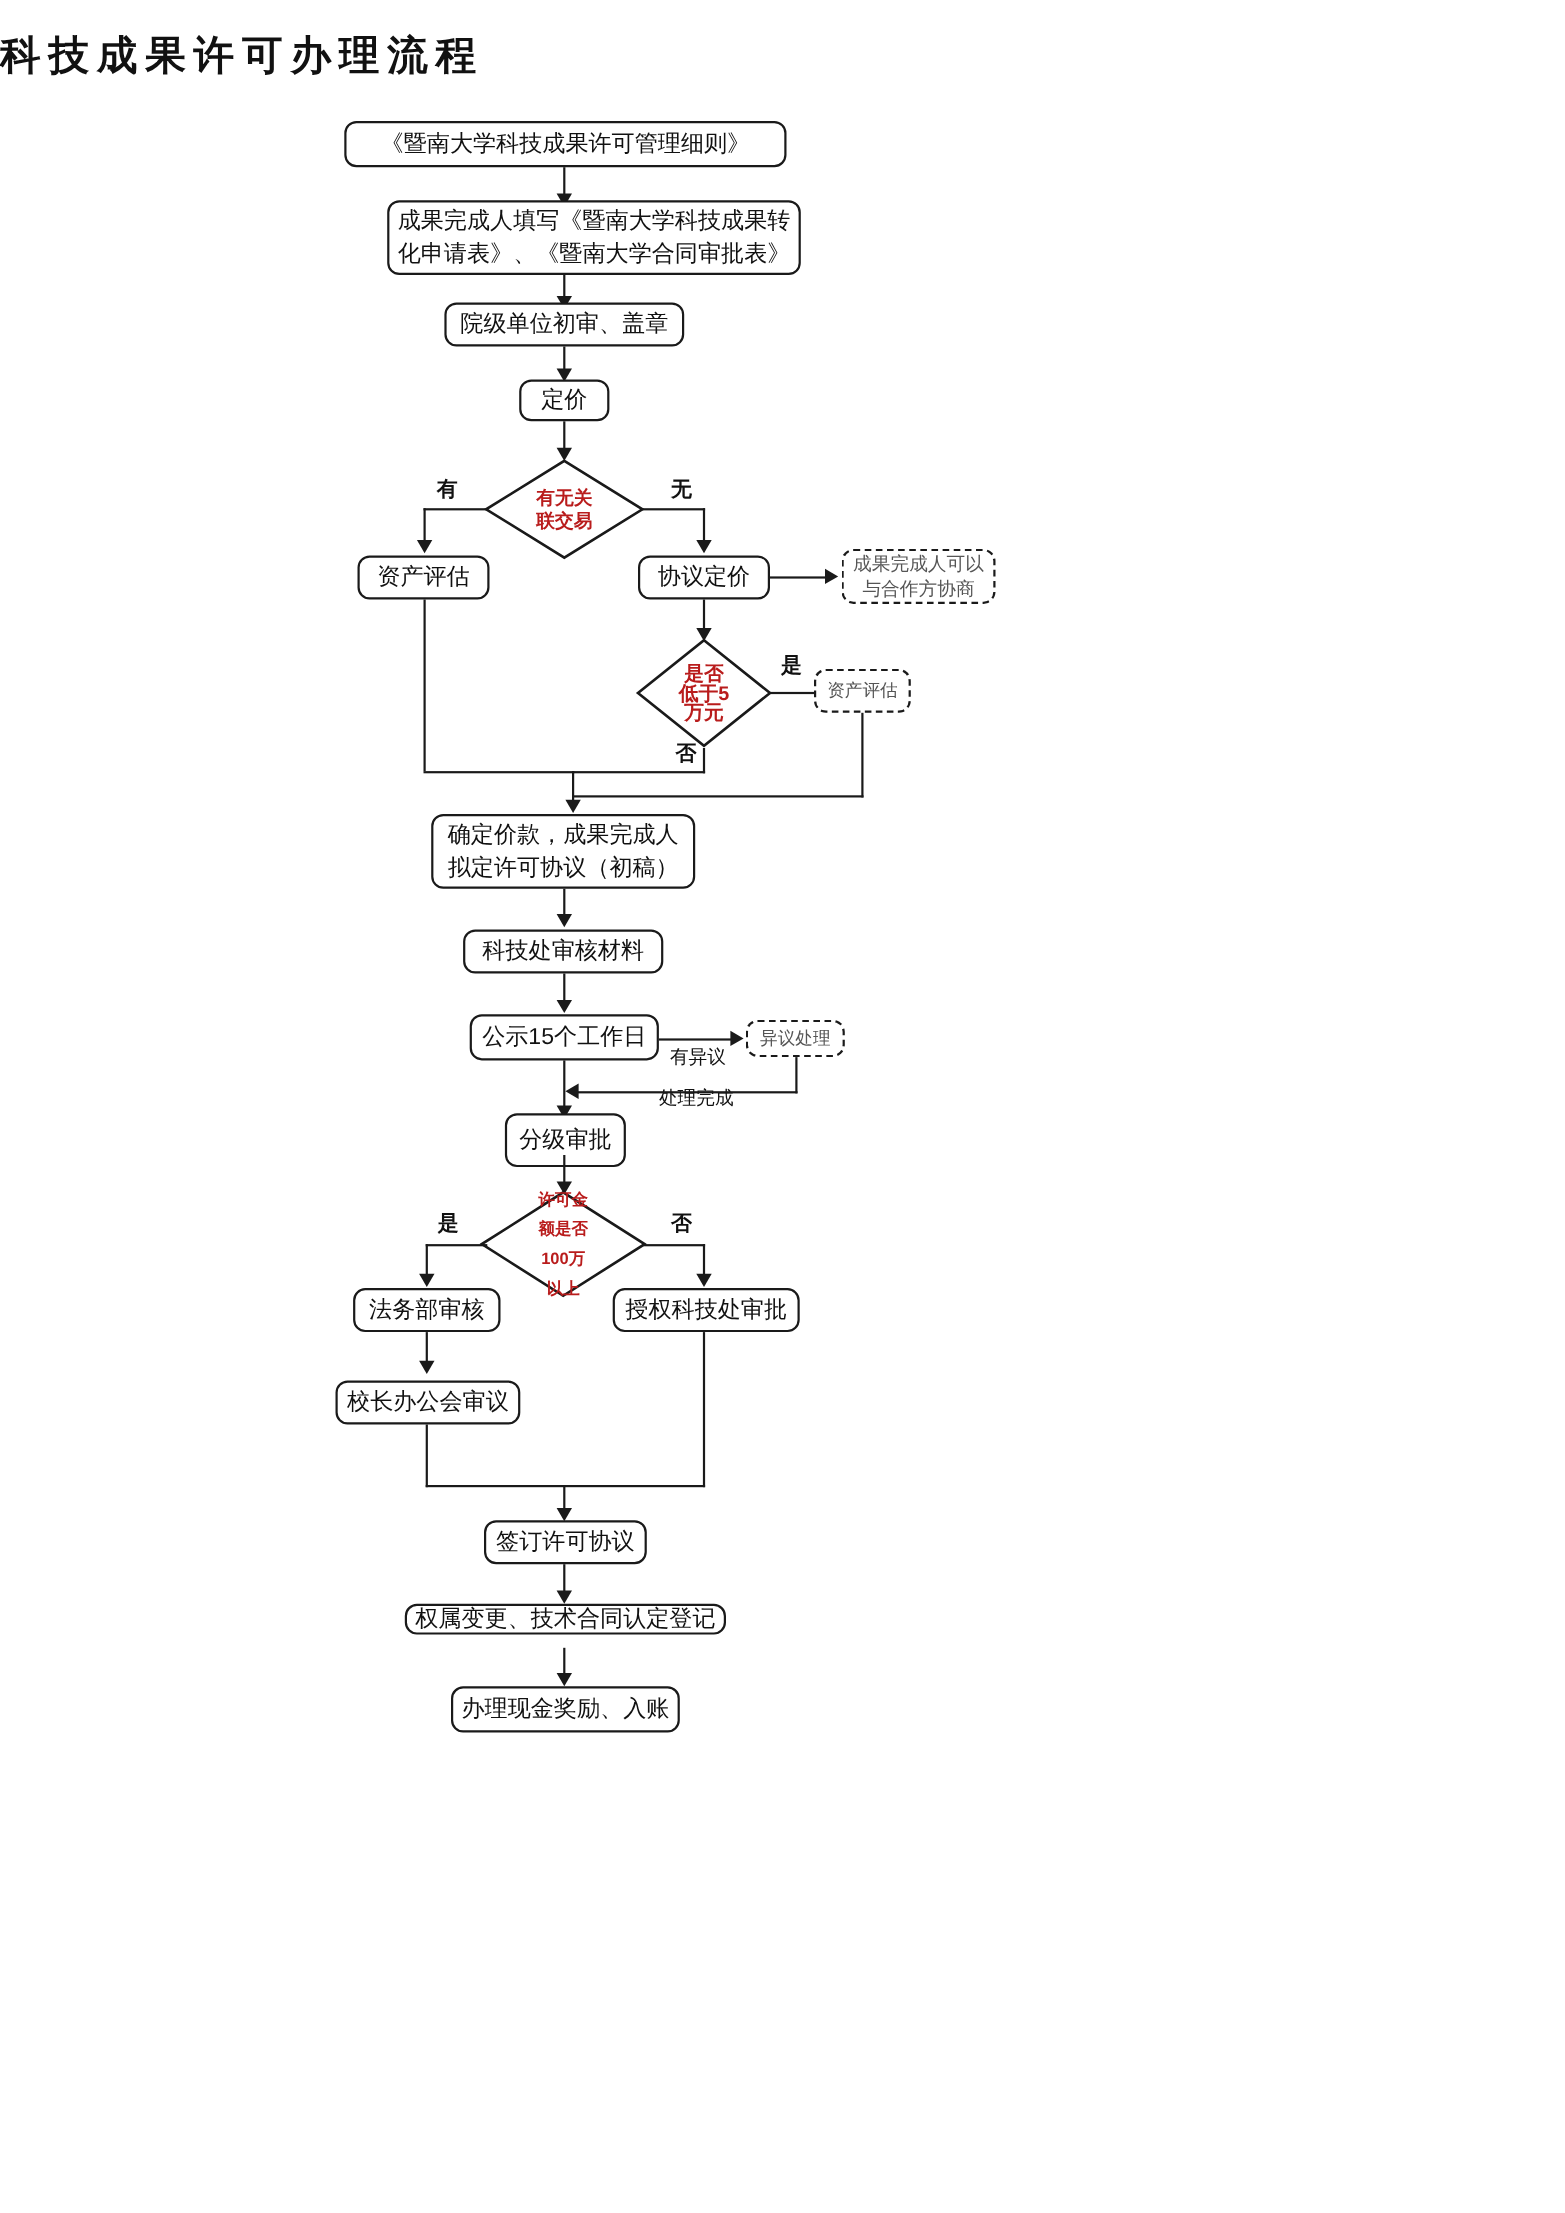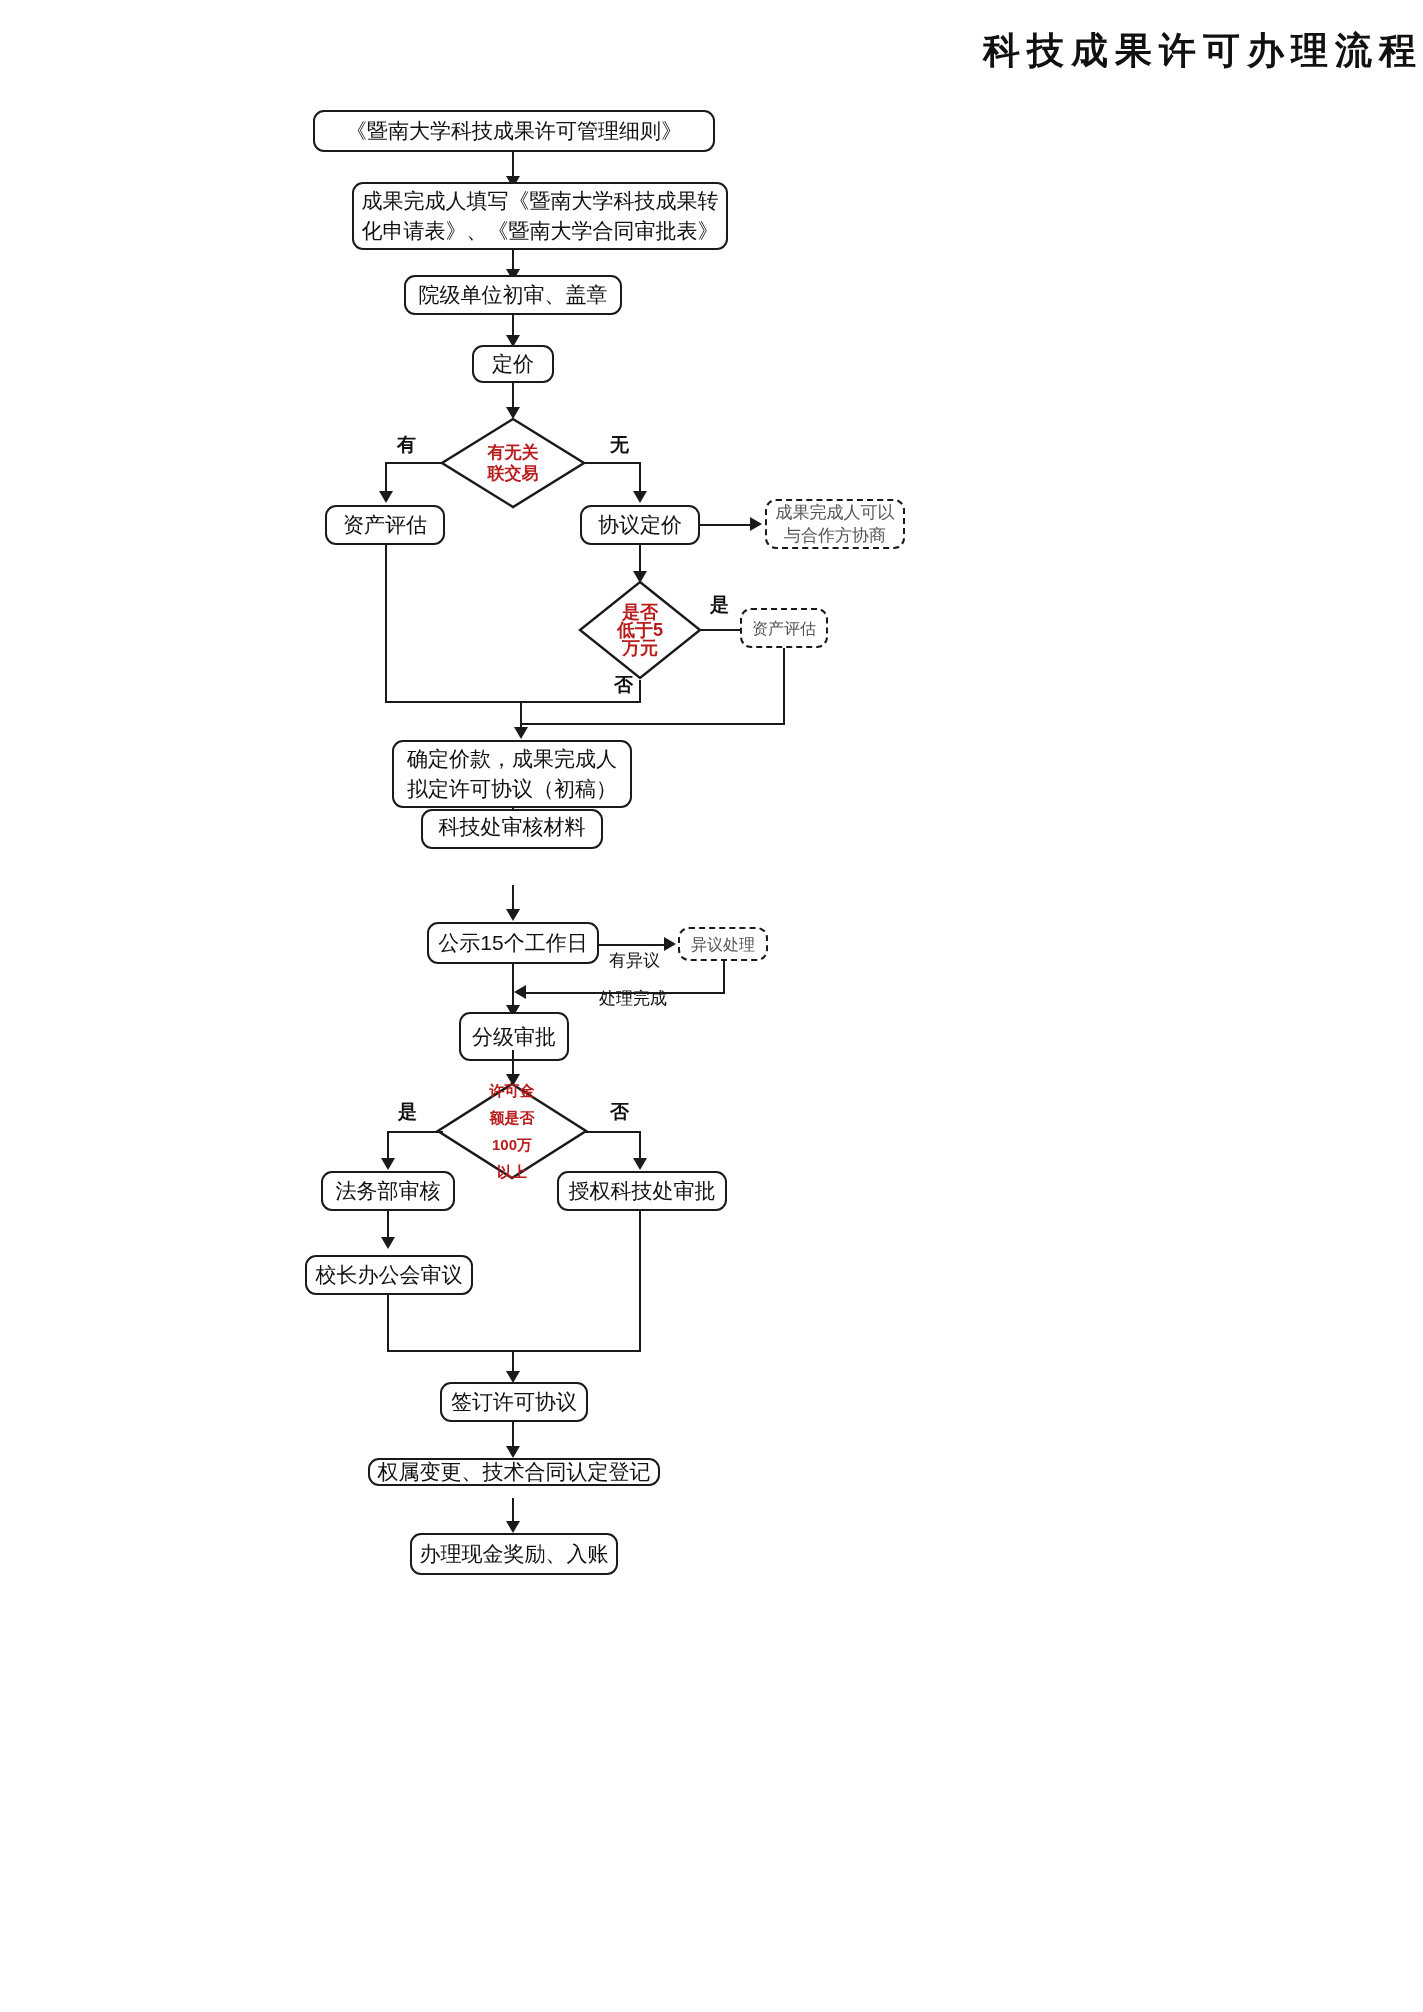--- a/index.html
+++ b/index.html
@@ -11,21 +11,21 @@
   #page{
     position:relative;
     width:1423px;
     height:2012px;
     background:#fff;
     overflow:hidden;
   }
   #title{
     position:absolute;
     left:0; top:26px; width:1423px;
-    text-align:right;
+    text-align:left;
     font-size:37px;
     font-weight:bold;
     letter-spacing:7px;
     color:#111;
   }
   
   .node{
     position:absolute;
     box-sizing:border-box;
     display:flex;
@@ -194,21 +194,21 @@
 
   <div class="ln v" style="left:520px;top:701px;height:30px;"></div>
   <div class="arrow down" style="left:514px;top:727px;"></div>
 
   <div class="node" style="left:392px;top:740px;width:240px;height:68px;">确定价款，成果完成人
 拟定许可协议（初稿）</div>
 
   <div class="ln v" style="left:512px;top:808px;height:27px;"></div>
   <div class="arrow down" style="left:506px;top:831px;"></div>
 
-  <div class="node" style="left:421px;top:809px;width:182px;height:40px;font-family:Liberation Mono, monospace;">科技处审核材料</div>
+  <div class="node" style="left:421px;top:845px;width:182px;height:40px;">科技处审核材料</div>
 
   <div class="ln v" style="left:512px;top:885px;height:28px;"></div>
   <div class="arrow down" style="left:506px;top:909px;"></div>
 
   <div class="node" style="left:427px;top:922px;width:172px;height:42px;">公示15个工作日</div>
 
   <div class="elabel thin" style="left:609px;top:925px;">有异议</div>
   <div class="ln h" style="left:599px;top:944px;width:67px;"></div>
   <div class="arrow right" style="left:664px;top:937px;"></div>
   <div class="node dashed small" style="left:678px;top:927px;width:90px;height:34px;">异议处理</div>

